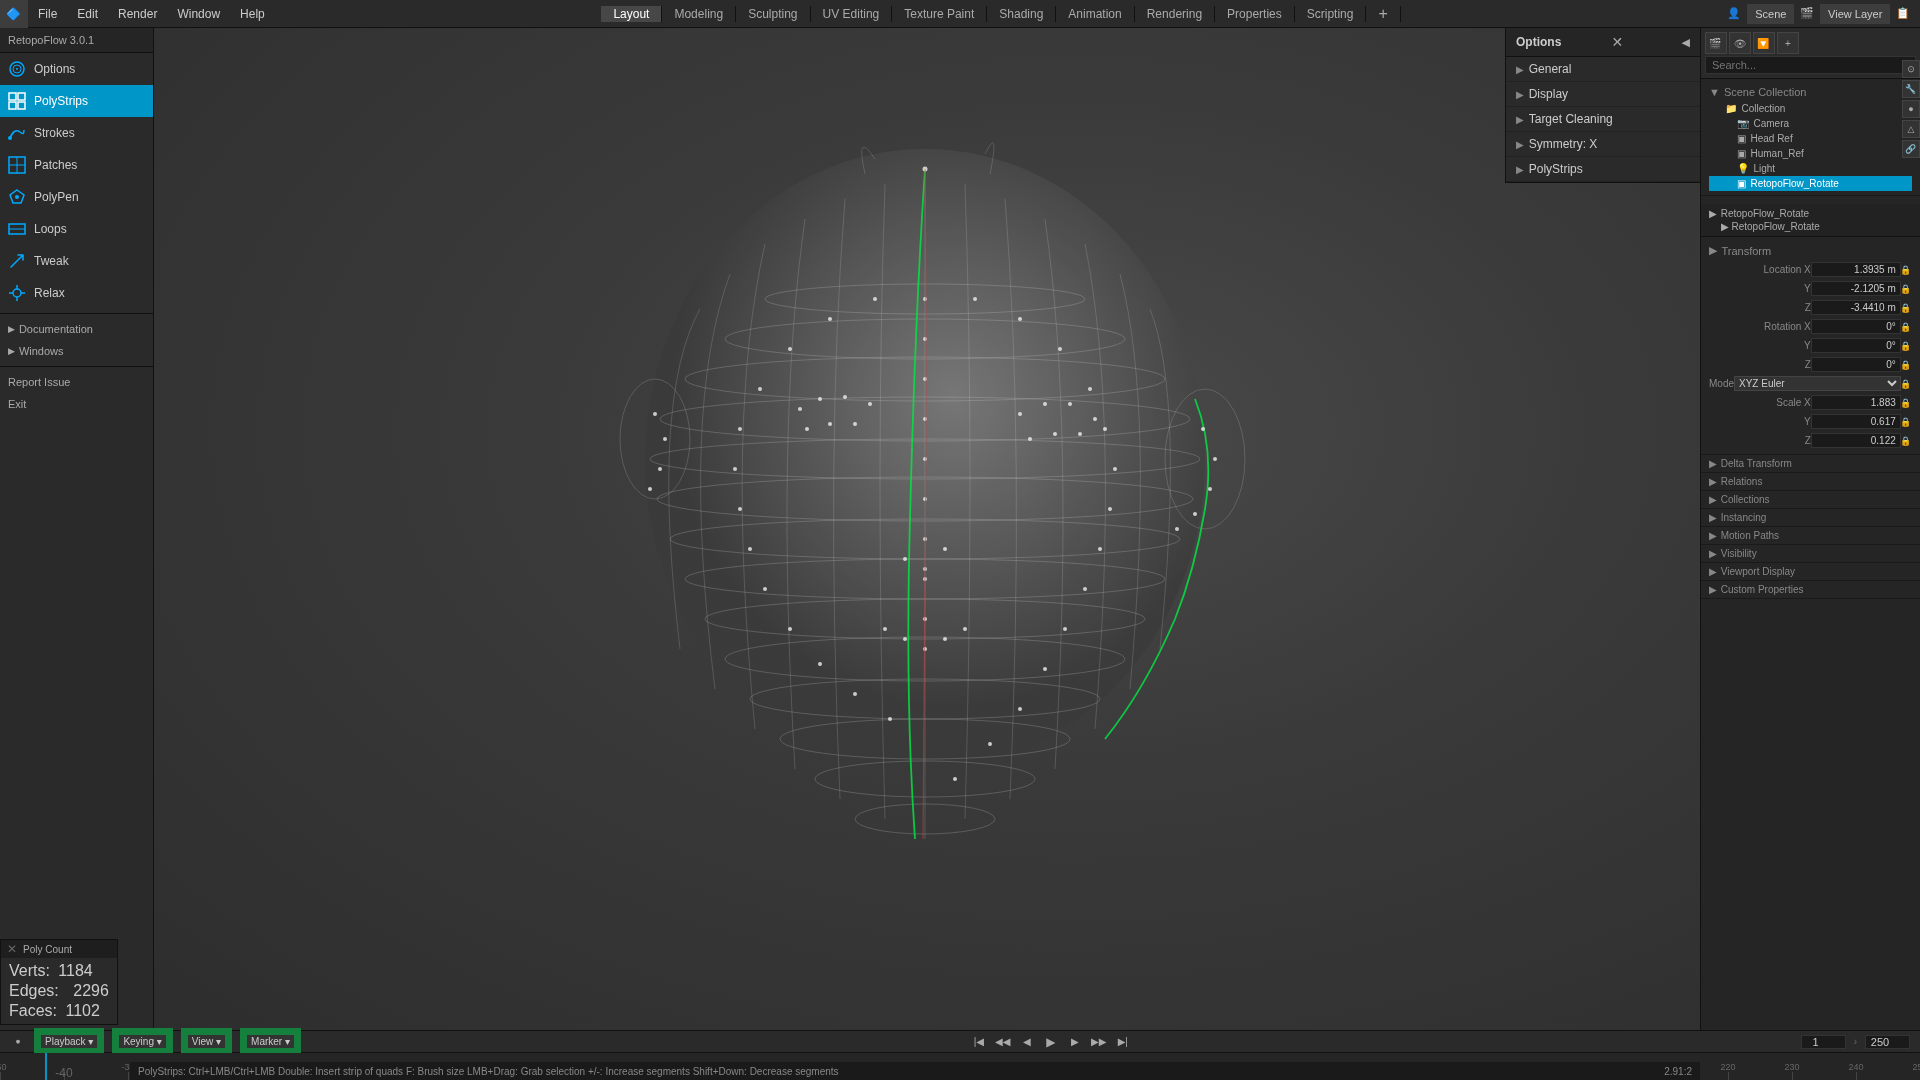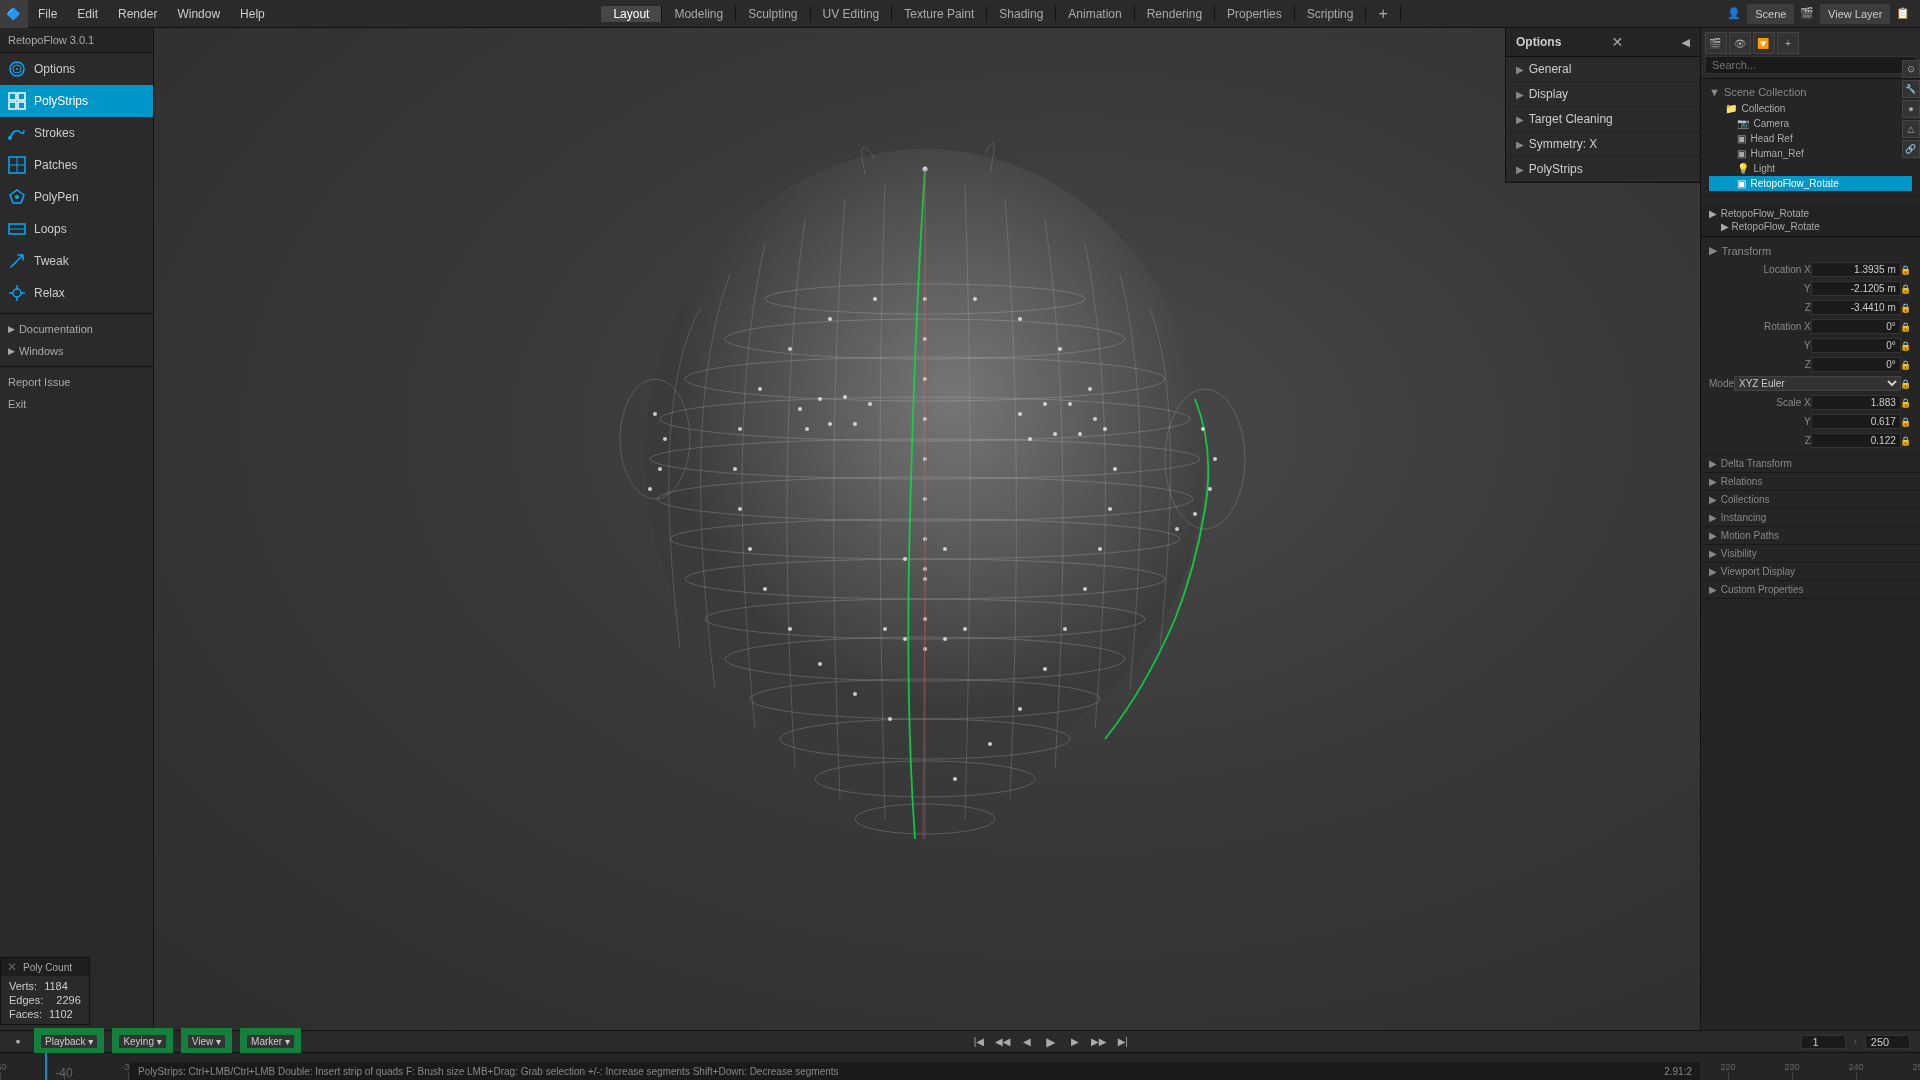--- a/index.html
+++ b/index.html
@@ -344,21 +344,21 @@
     }
     .poly-count-close {
       color: #666;
       cursor: pointer;
       font-size: 12px;
     }
     .poly-count-body {
       padding: 3px 8px;
     }
     .poly-count-row {
-      font-size: 11px;
+      font-size: 16px;
       color: #ccc;
       padding: 1px 0;
     }
 
     
     #status-bar {
       position: absolute;
       bottom: 0;
       left: 130px;
       right: 220px;

